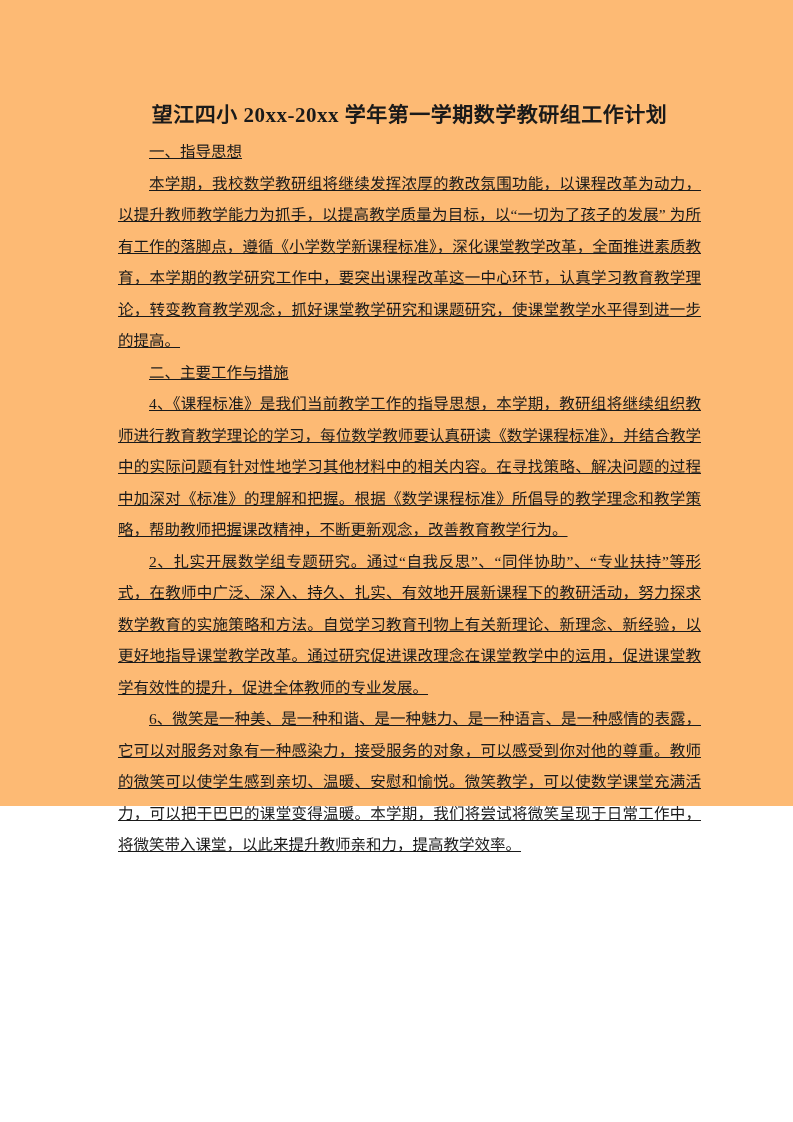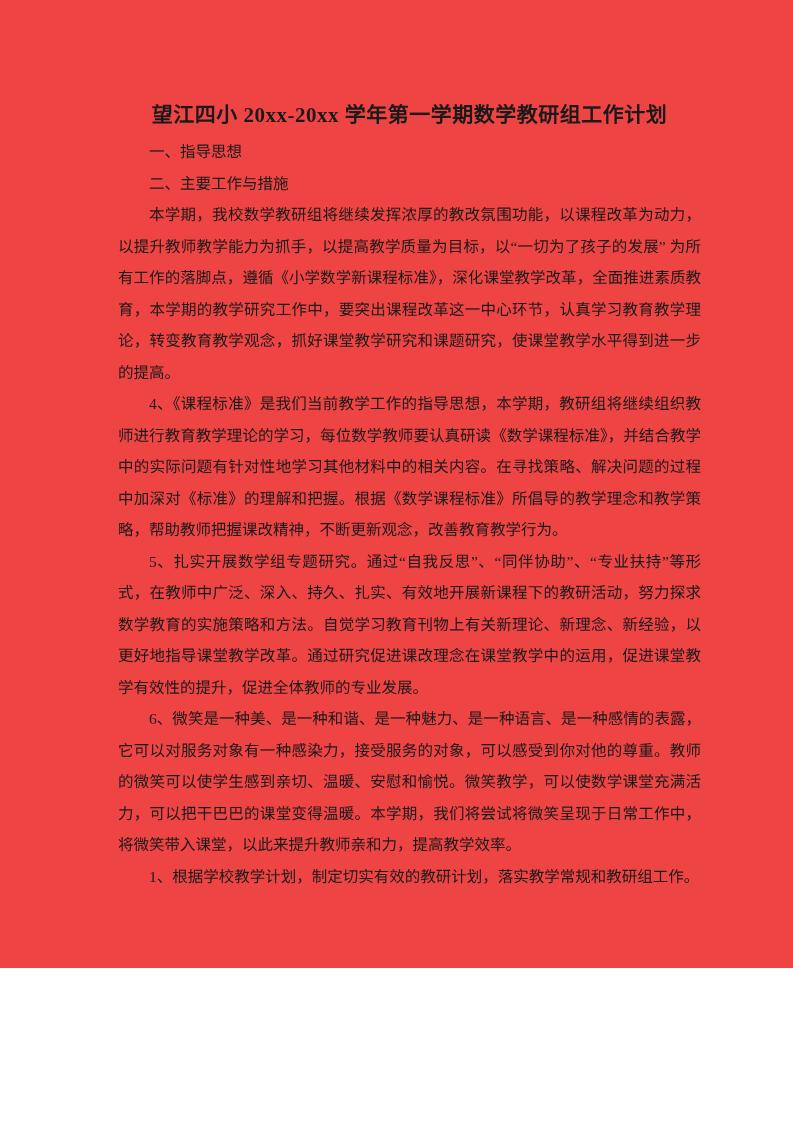--- a/index.html
+++ b/index.html
@@ -10,53 +10,53 @@
   body {
     width: 793px;
     height: 1122px;
     overflow: hidden;
     color: #1a1a1a;
     font-family: "Liberation Serif", "DejaVu Serif", serif;
   }
   .page {
     box-sizing: border-box;
     width: 793px;
-    height: 968px;
-    background: #ef4444;
+    height: 806px;
+    background: #fdba74;
     padding: 94px 92px 0 118px;
   }
   .doc-title {
     margin: 0;
     font-size: 21px;
     font-weight: bold;
     line-height: 42px;
     text-align: center;
     letter-spacing: 0.5px;
     white-space: nowrap;
   }
   .doc-body {
     margin: 0;
+    text-decoration: underline;
   }
   .para {
     margin: 0;
     font-size: 15.5px;
     line-height: 31.5px;
     text-align: justify;
     text-justify: inter-ideograph;
     text-indent: 2em;
     word-break: break-all;
   }
 </style>
 </head>
 <body>
 
 <div class="page">
   <h1 class="doc-title">望江四小 20xx-20xx 学年第一学期数学教研组工作计划</h1>
   <div class="doc-body">
       <p class="para heading">一、指导思想</p>
+      <p class="para body">本学期，我校数学教研组将继续发挥浓厚的教改氛围功能，以课程改革为动力，以提升教师教学能力为抓手，以提高教学质量为目标，以“一切为了孩子的发展” 为所有工作的落脚点，遵循《小学数学新课程标准》，深化课堂教学改革，全面推进素质教育，本学期的教学研究工作中，要突出课程改革这一中心环节，认真学习教育教学理论，转变教育教学观念，抓好课堂教学研究和课题研究，使课堂教学水平得到进一步的提高。</p>
       <p class="para heading">二、主要工作与措施</p>
-      <p class="para body">本学期，我校数学教研组将继续发挥浓厚的教改氛围功能，以课程改革为动力，以提升教师教学能力为抓手，以提高教学质量为目标，以“一切为了孩子的发展” 为所有工作的落脚点，遵循《小学数学新课程标准》，深化课堂教学改革，全面推进素质教育，本学期的教学研究工作中，要突出课程改革这一中心环节，认真学习教育教学理论，转变教育教学观念，抓好课堂教学研究和课题研究，使课堂教学水平得到进一步的提高。</p>
       <p class="para body">4、《课程标准》是我们当前教学工作的指导思想，本学期，教研组将继续组织教师进行教育教学理论的学习，每位数学教师要认真研读《数学课程标准》，并结合教学中的实际问题有针对性地学习其他材料中的相关内容。在寻找策略、解决问题的过程中加深对《标准》的理解和把握。根据《数学课程标准》所倡导的教学理念和教学策略，帮助教师把握课改精神，不断更新观念，改善教育教学行为。</p>
-      <p class="para body">5、扎实开展数学组专题研究。通过“自我反思”、“同伴协助”、“专业扶持”等形式，在教师中广泛、深入、持久、扎实、有效地开展新课程下的教研活动，努力探求数学教育的实施策略和方法。自觉学习教育刊物上有关新理论、新理念、新经验，以更好地指导课堂教学改革。通过研究促进课改理念在课堂教学中的运用，促进课堂教学有效性的提升，促进全体教师的专业发展。</p>
+      <p class="para body">2、扎实开展数学组专题研究。通过“自我反思”、“同伴协助”、“专业扶持”等形式，在教师中广泛、深入、持久、扎实、有效地开展新课程下的教研活动，努力探求数学教育的实施策略和方法。自觉学习教育刊物上有关新理论、新理念、新经验，以更好地指导课堂教学改革。通过研究促进课改理念在课堂教学中的运用，促进课堂教学有效性的提升，促进全体教师的专业发展。</p>
       <p class="para body">6、微笑是一种美、是一种和谐、是一种魅力、是一种语言、是一种感情的表露，它可以对服务对象有一种感染力，接受服务的对象，可以感受到你对他的尊重。教师的微笑可以使学生感到亲切、温暖、安慰和愉悦。微笑教学，可以使数学课堂充满活力，可以把干巴巴的课堂变得温暖。本学期，我们将尝试将微笑呈现于日常工作中，将微笑带入课堂，以此来提升教师亲和力，提高教学效率。</p>
-      <p class="para body">1、根据学校教学计划，制定切实有效的教研计划，落实教学常规和教研组工作。</p>
     </div>
 </div>
 
 </body></html>

